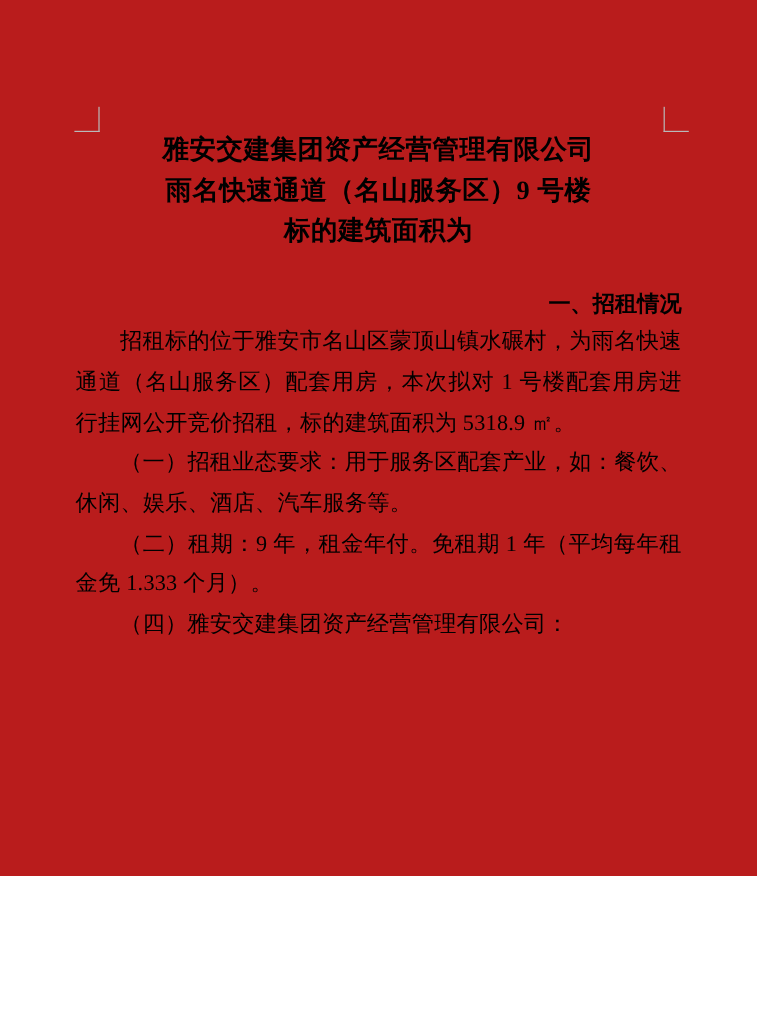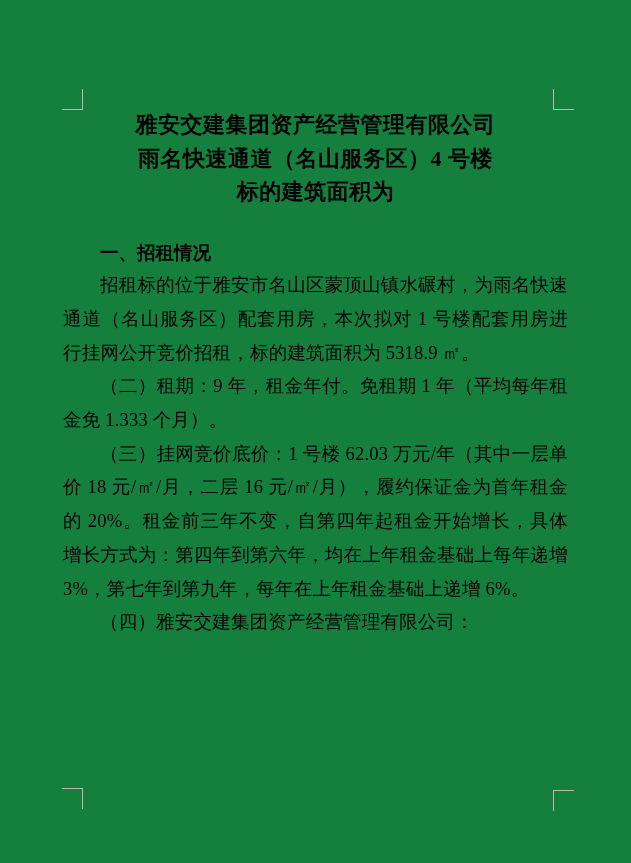--- a/index.html
+++ b/index.html
@@ -3,22 +3,22 @@
 <meta charset="utf-8">
 <style>
   html, body {
     margin: 0;
     padding: 0;
     background: #ffffff;
   }
   .page {
     position: relative;
     width: 631px;
-    height: 863px;
-    background: #15803d;
+    height: 730px;
+    background: #b91c1c;
     overflow: hidden;
     font-family: "Liberation Serif", "DejaVu Serif", serif;
     color: #000000;
   }
   
   .crop { position: absolute; width: 20px; height: 20px; }
   .crop.tl { left: 62px;  top: 89px;  border-right: 1px solid #b9b9b9; border-bottom: 1px solid #b9b9b9; }
   .crop.tr { left: 553px; top: 89px;  border-left: 1px solid #b9b9b9;  border-bottom: 1px solid #b9b9b9; }
   .crop.bl { left: 62px;  top: 788px; border-right: 1px solid #b9b9b9; border-top: 1px solid #b9b9b9; }
   .crop.br { left: 553px; top: 790px; border-left: 1px solid #b9b9b9;  border-top: 1px solid #b9b9b9; }
@@ -50,41 +50,42 @@
     text-indent: 2em;
     word-break: break-all;
   }
   .sec-heading {
     margin: 0;
     font-size: 18.5px;
     line-height: 33.7px;
     font-weight: bold;
     font-family: "Liberation Sans", "DejaVu Sans", sans-serif;
     text-indent: 2em;
+    text-align: right;
   }
 </style>
 </head>
 <body>
 
 <div class="page">
 
   <div class="crop tl"></div>
   <div class="crop tr"></div>
   <div class="crop bl"></div>
   <div class="crop br"></div>
 
   <div class="content">
     <h1 class="doc-title">
       <span class="title-line">雅安交建集团资产经营管理有限公司</span>
-      <span class="title-line">雨名快速通道（名山服务区）4 号楼</span>
+      <span class="title-line">雨名快速通道（名山服务区）9 号楼</span>
       <span class="title-line">标的建筑面积为</span>
     </h1>
 
     <div class="body-text">
       <h2 class="sec-heading">一、招租情况</h2>
       <p class="para">招租标的位于雅安市名山区蒙顶山镇水碾村，为雨名快速通道（名山服务区）配套用房，本次拟对 1 号楼配套用房进行挂网公开竞价招租，标的建筑面积为 5318.9 ㎡。</p>
+      <p class="para">（一）招租业态要求：用于服务区配套产业，如：餐饮、休闲、娱乐、酒店、汽车服务等。</p>
       <p class="para">（二）租期：9 年，租金年付。免租期 1 年（平均每年租金免 1.333 个月）。</p>
-      <p class="para">（三）挂网竞价底价：1 号楼 62.03 万元/年（其中一层单价 18 元/㎡/月，二层 16 元/㎡/月），履约保证金为首年租金的 20%。租金前三年不变，自第四年起租金开始增长，具体增长方式为：第四年到第六年，均在上年租金基础上每年递增 3%，第七年到第九年，每年在上年租金基础上递增 6%。</p>
       <p class="para">（四）雅安交建集团资产经营管理有限公司：</p>
     </div>
   </div>
 
 </div>
 
 </body></html>

